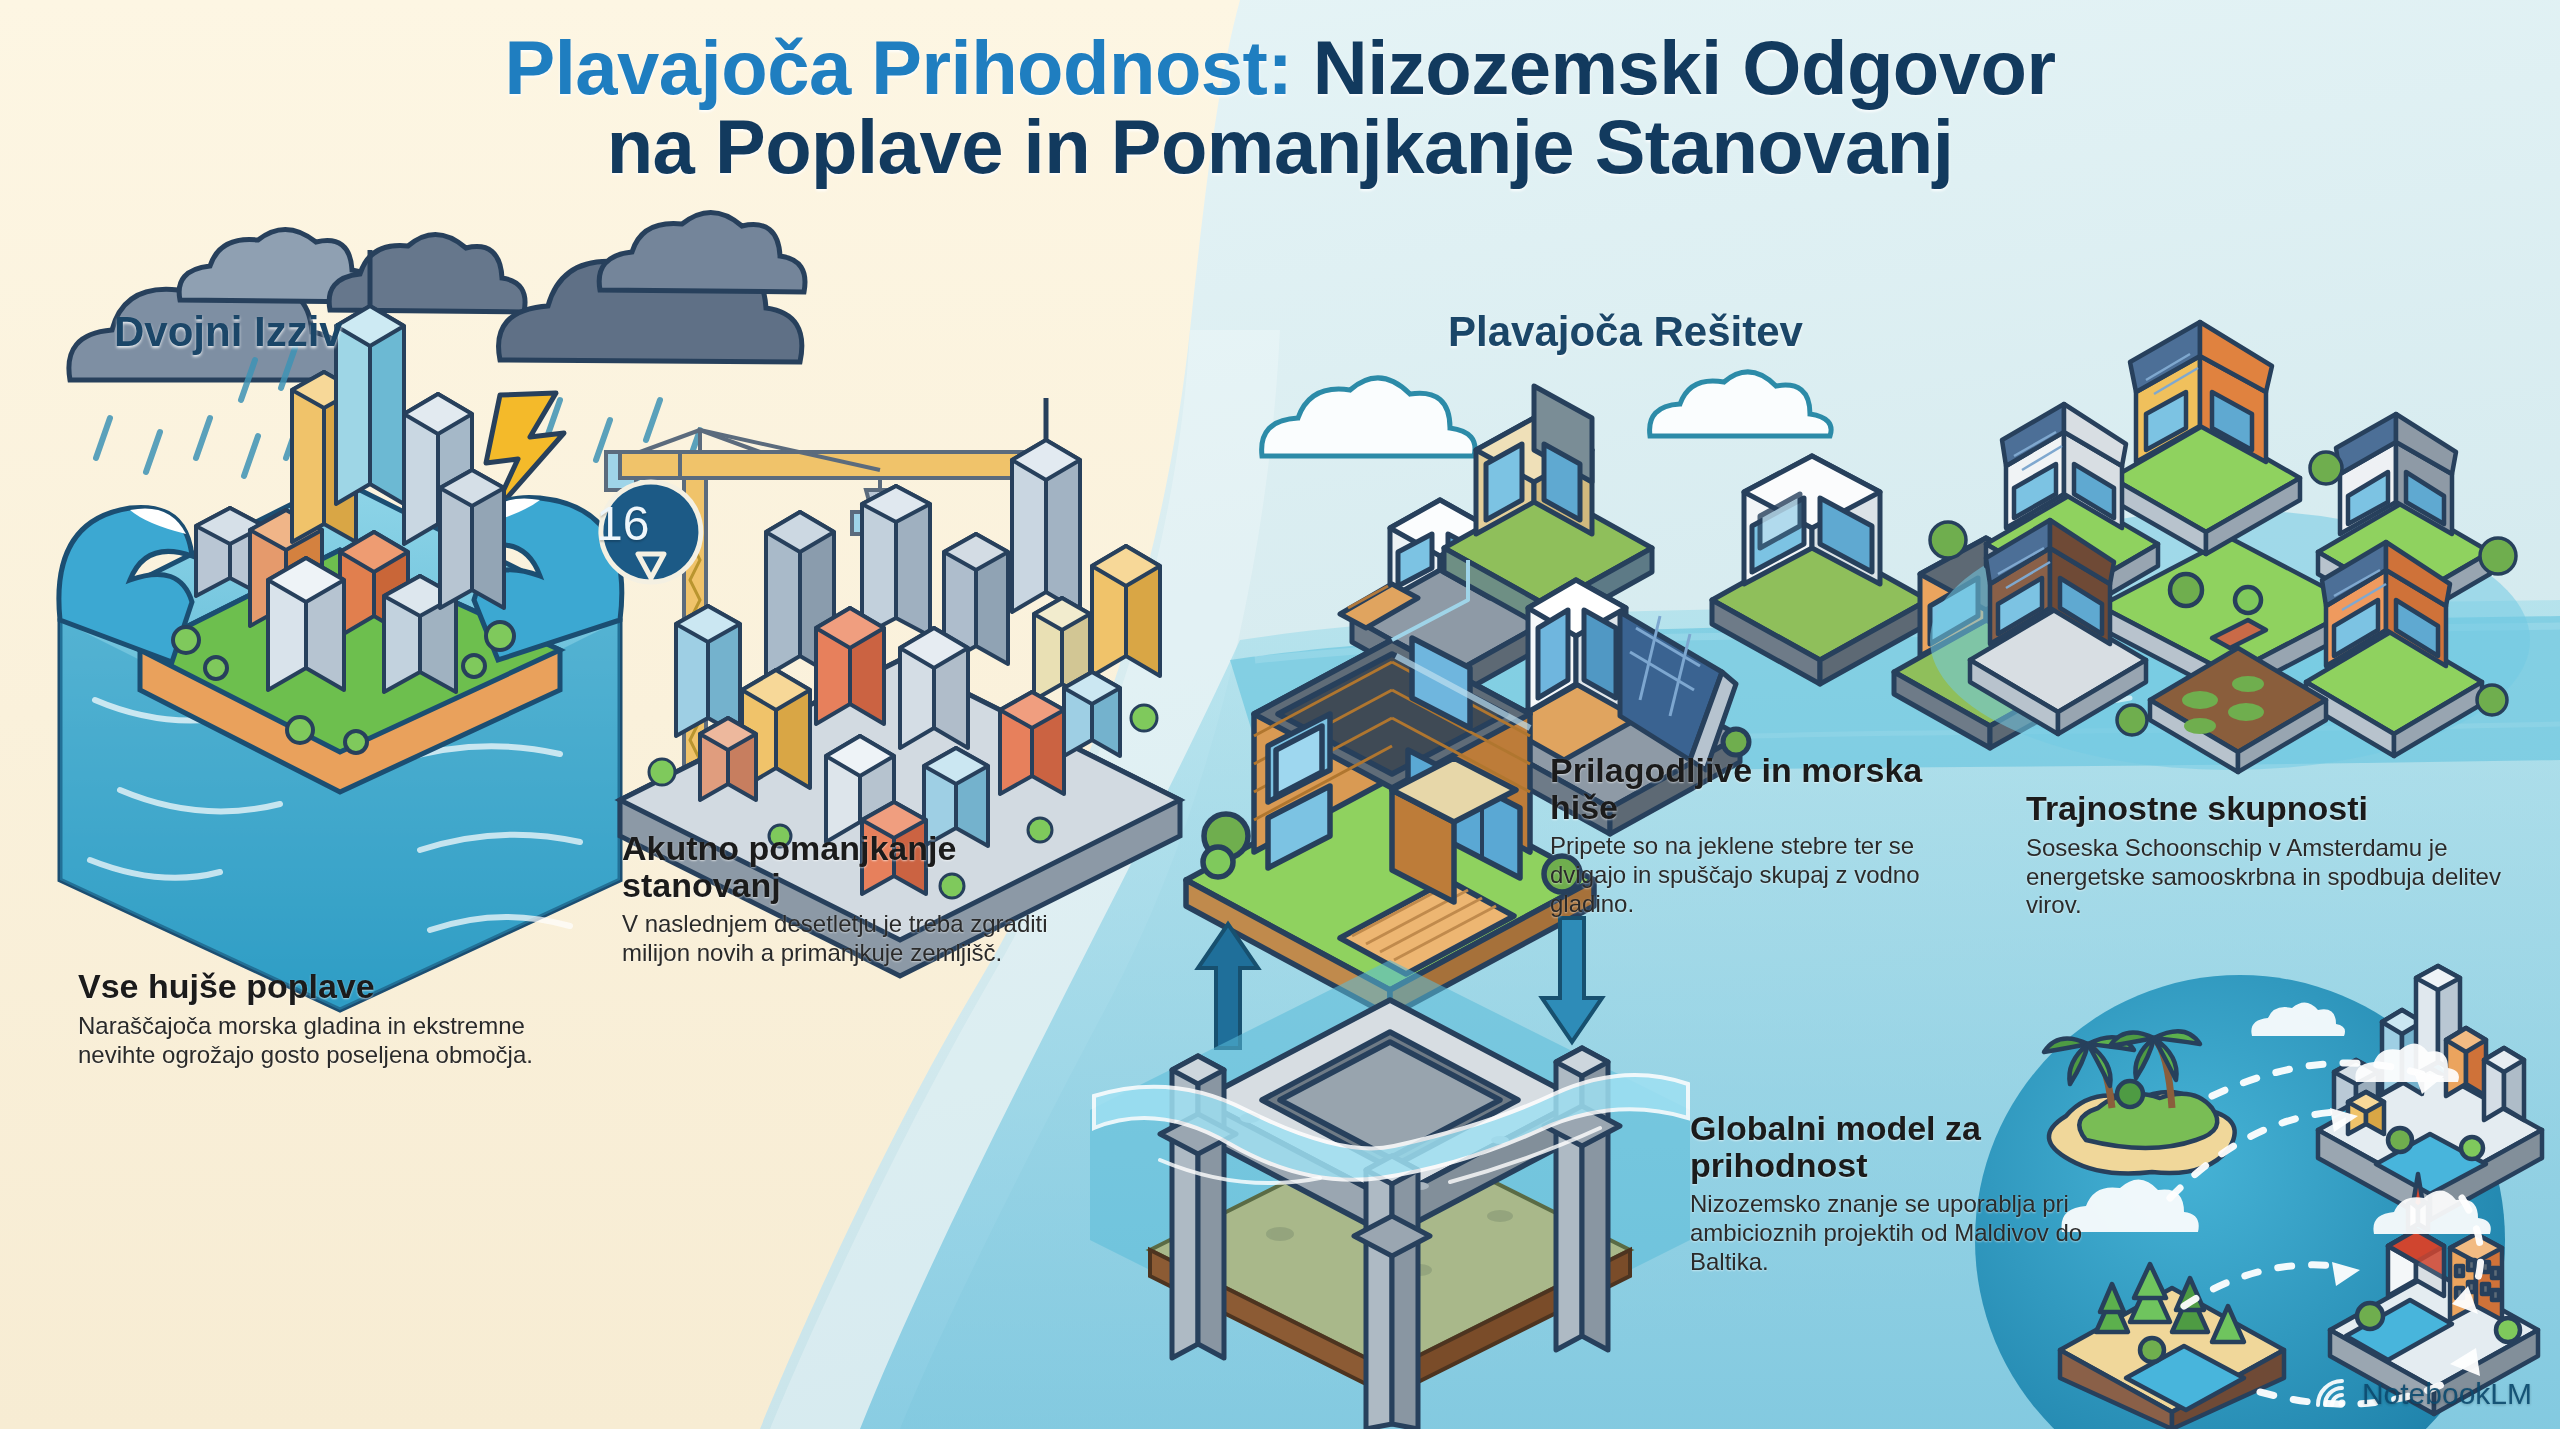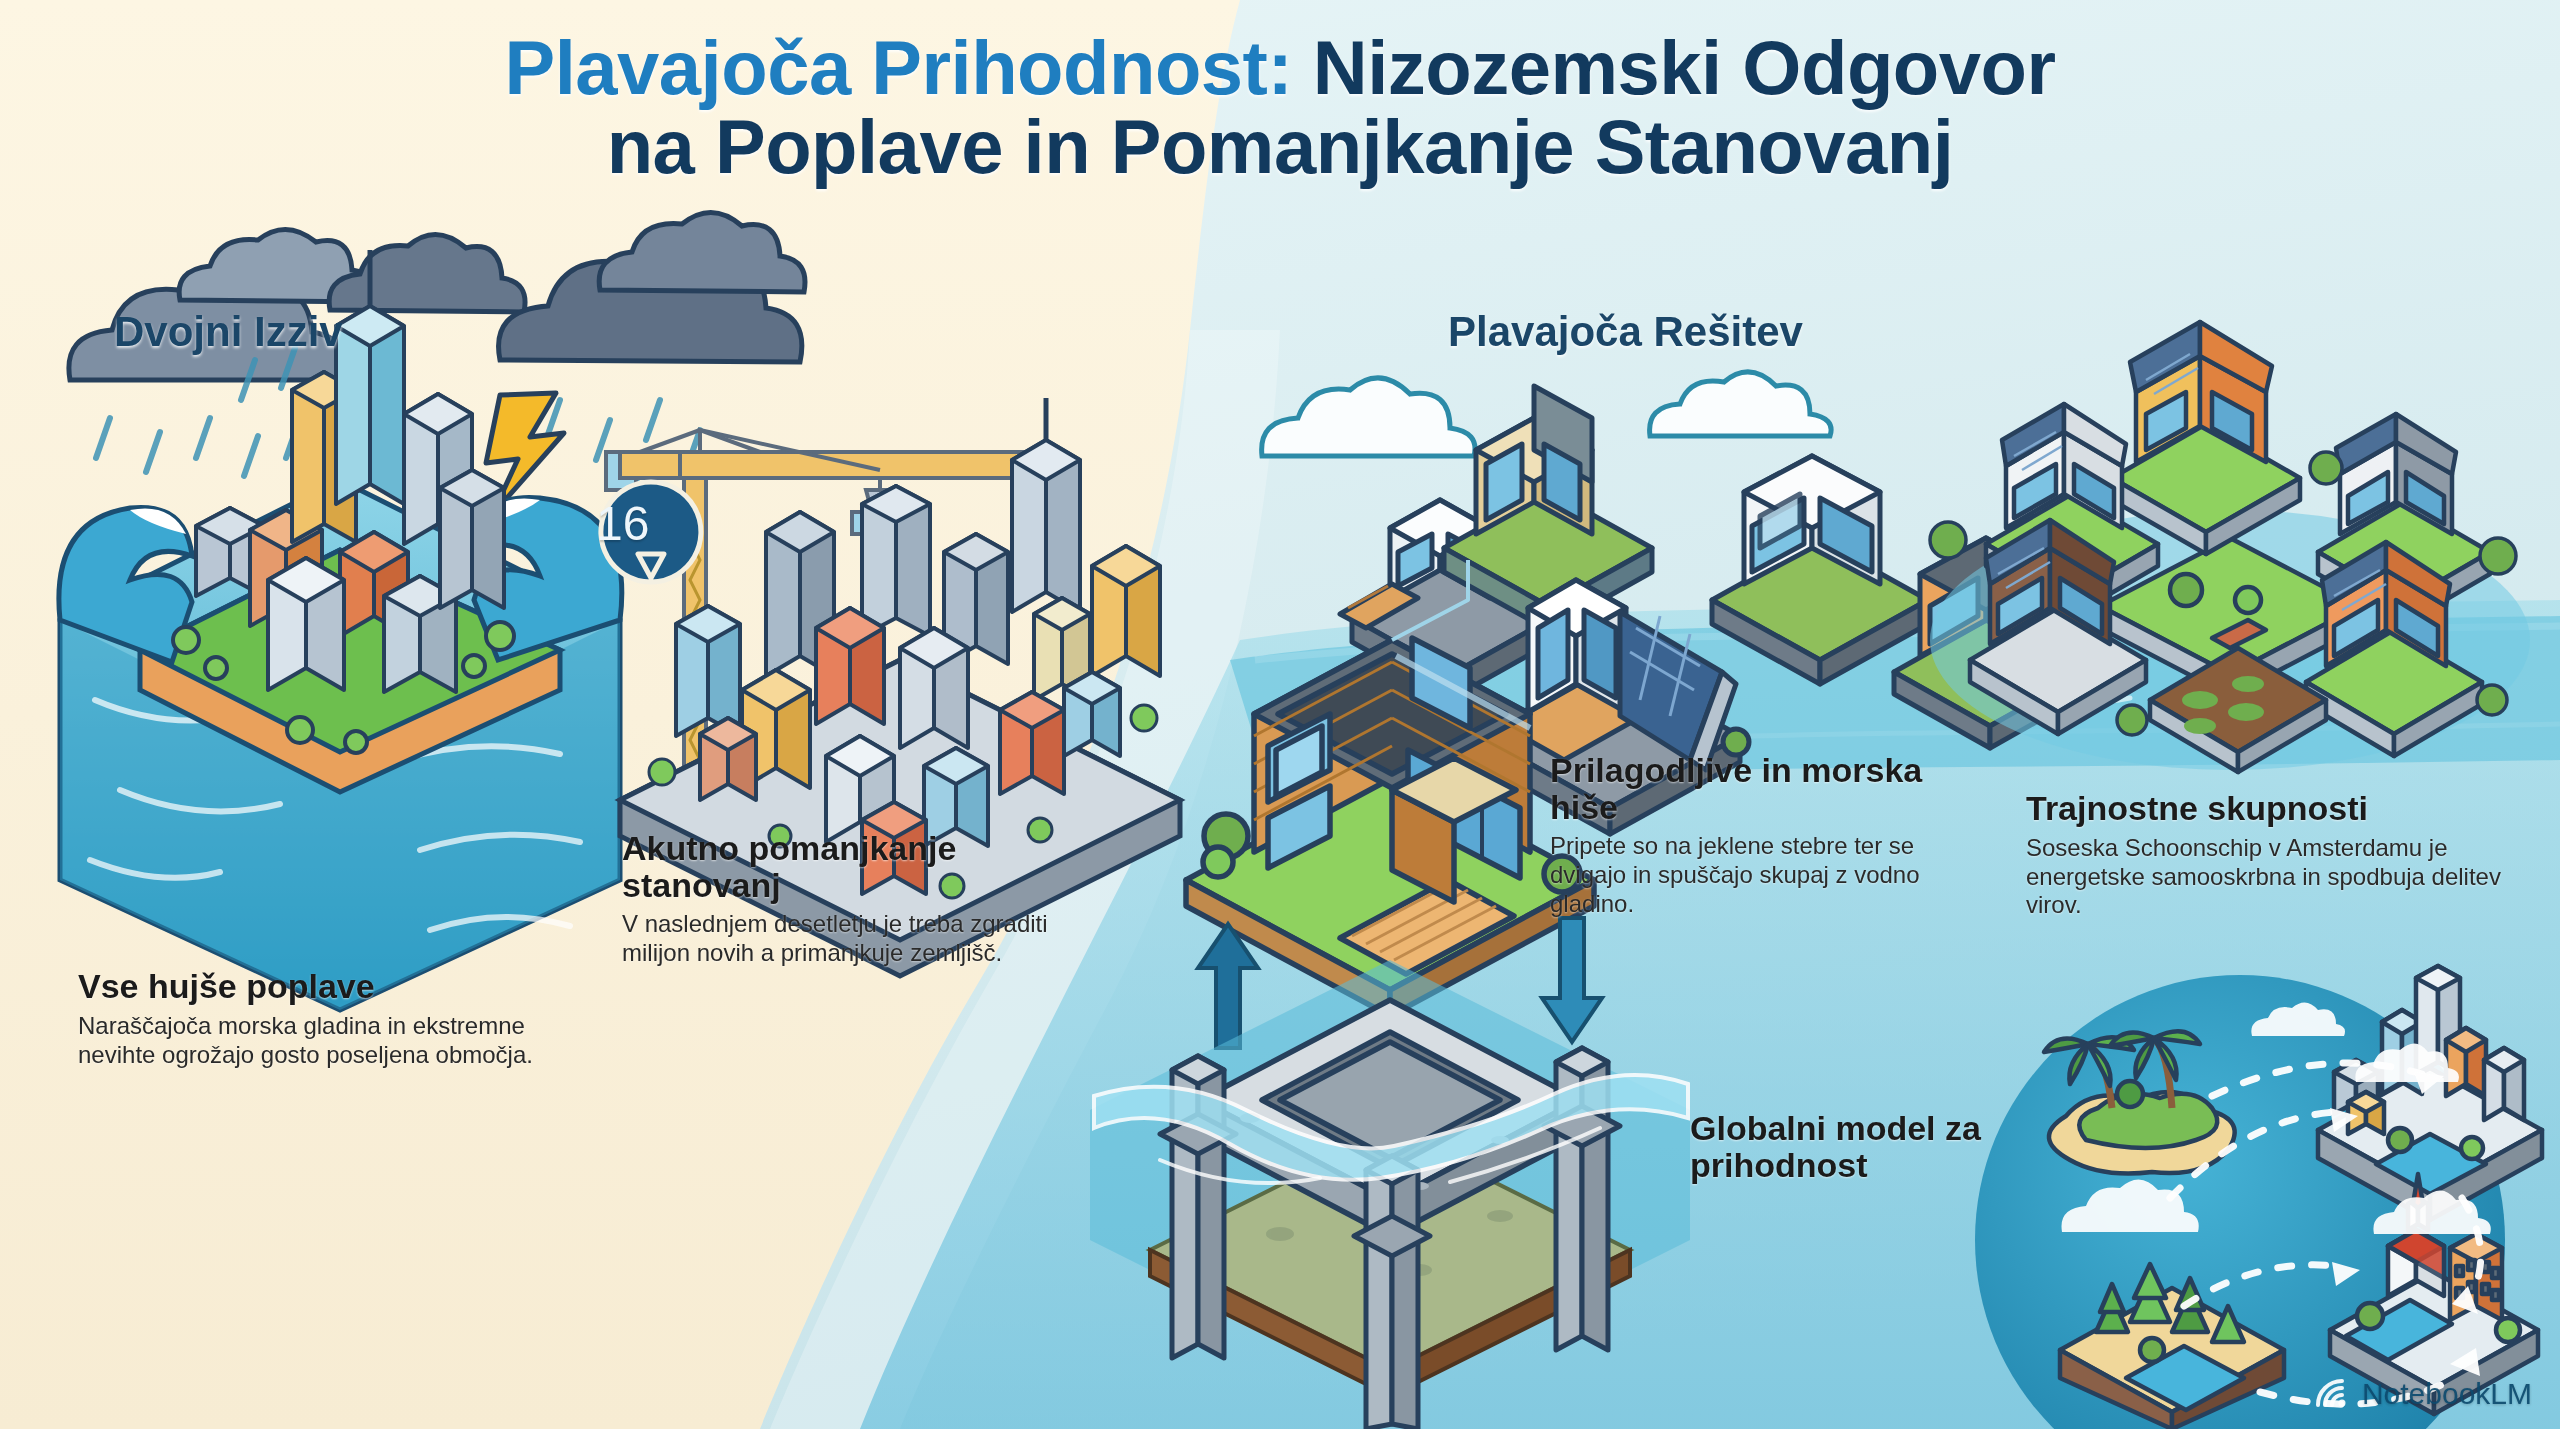--- a/index.html
+++ b/index.html
@@ -815,20 +815,21 @@
     <p>Pripete so na jeklene stebre ter se dvigajo in spuščajo skupaj z vodno gladino.</p>
   </div>
 
   <div id="card-commun" class="abs card">
     <h3>Trajnostne skupnosti</h3>
     <p>Soseska Schoonschip v Amsterdamu je energetske samooskrbna in spodbuja delitev virov.</p>
   </div>
 
   <div id="card-global" class="abs card">
     <h3>Globalni model za prihodnost</h3>
+    <p>Nizozemsko znanje se uporablja pri ambicioznih projektih od Maldivov do Baltika.</p>
   </div>
 
   <div id="pin-16" class="abs">
     <svg width="120" height="130" viewBox="0 0 120 130">
       <path d="M55,4 a50,50 0 1,1 -0.2,0 Z M55,100 L42,76 L68,76 Z" fill="#1c5a86" stroke="#f4f0e2" stroke-width="5" stroke-linejoin="round"></path>
     </svg>
     <div class="pin-num">16</div>
   </div>
 
   <div id="watermark" class="abs">

